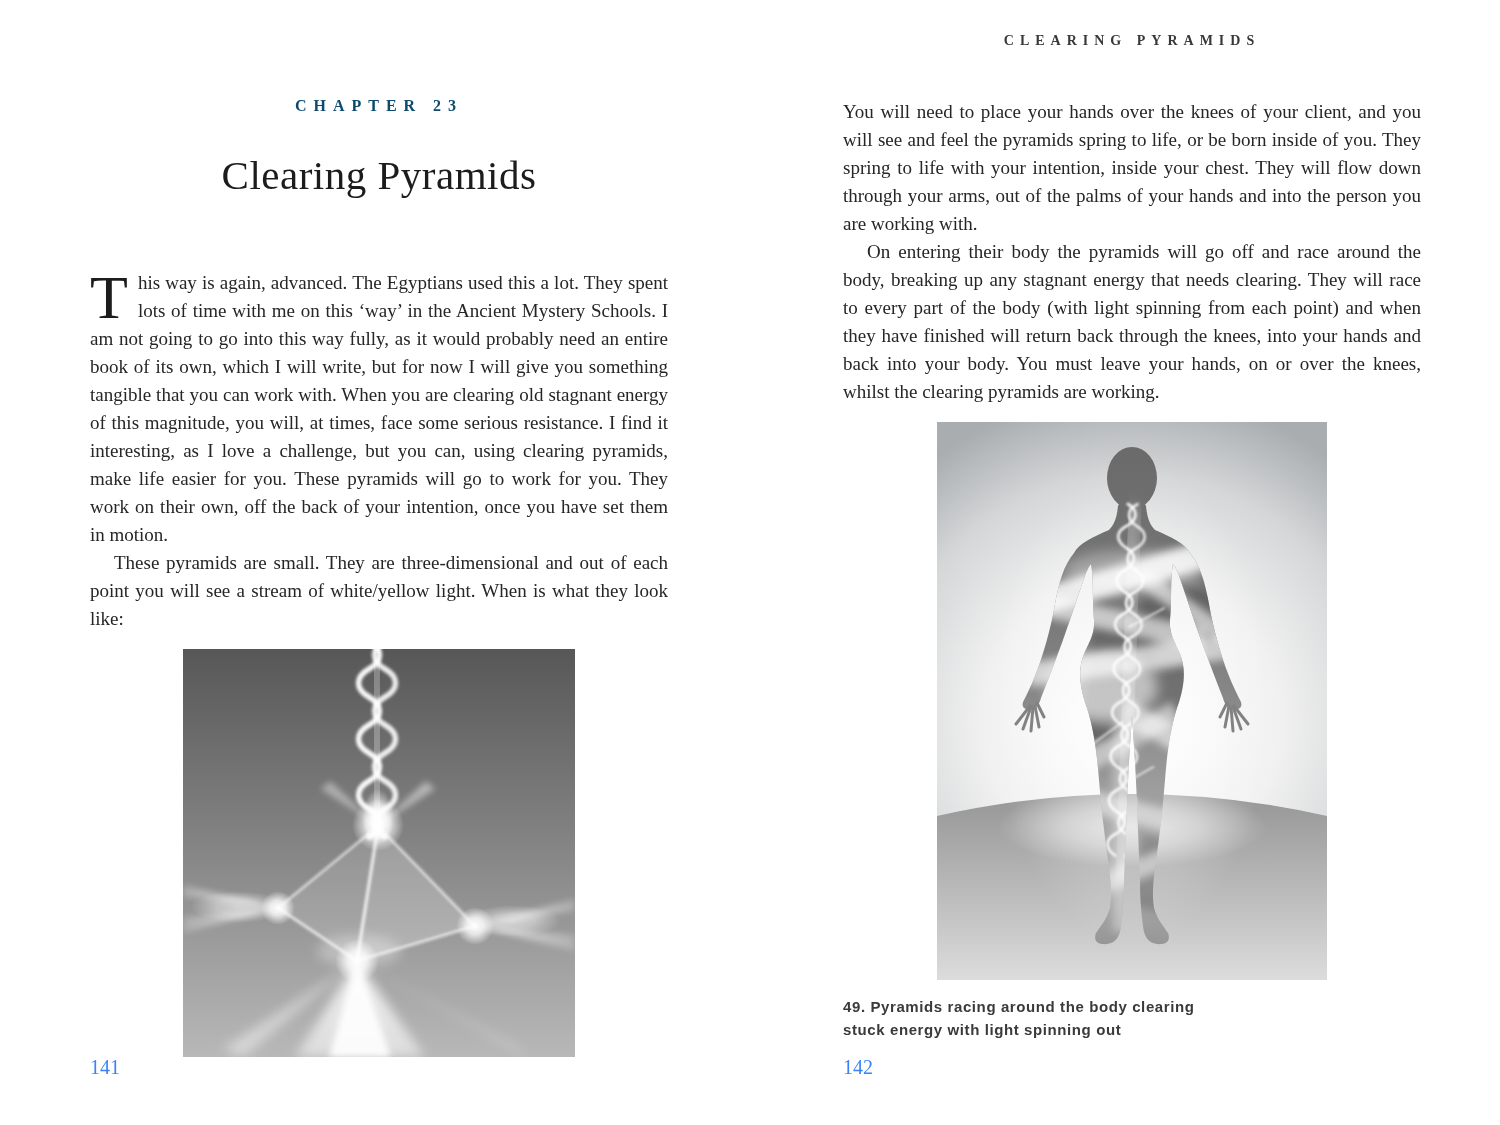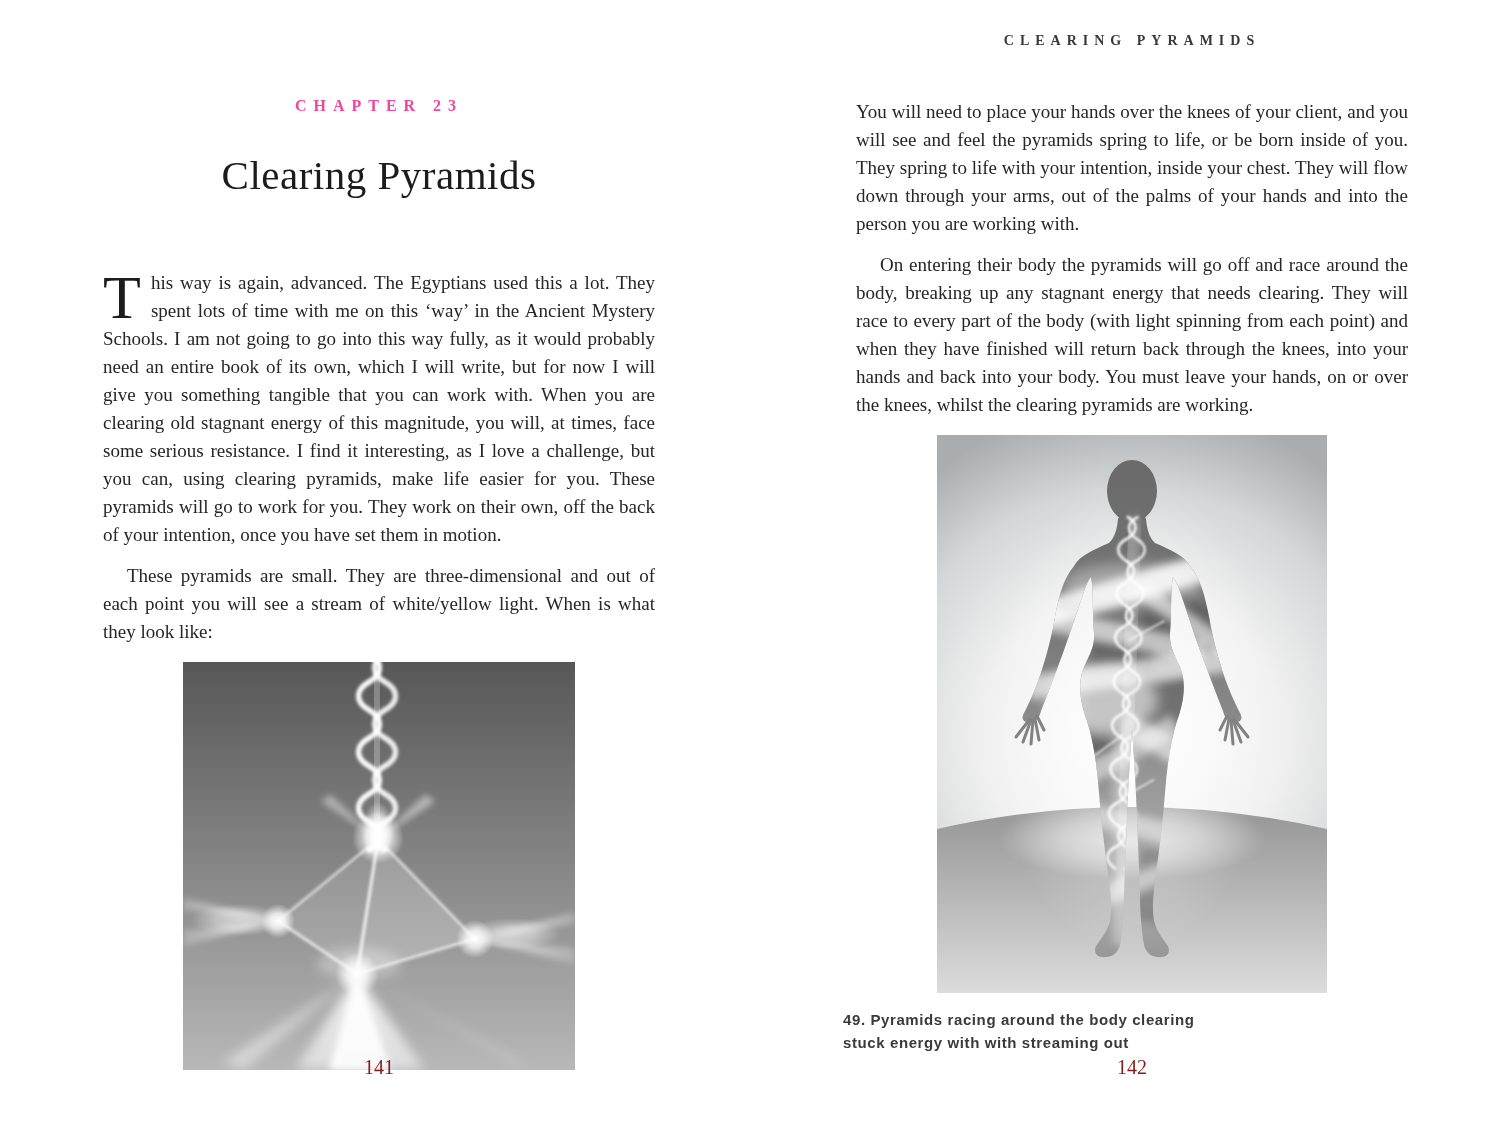--- a/index.html
+++ b/index.html
@@ -8,49 +8,49 @@
     background:#ffffff;
     font-family:"Liberation Serif", serif;
     color:#262626;
   }
   .col { position:absolute; top:0; height:1125px; }
   #col-left  { left:90px;  width:578px; }
   #col-right { left:843px; width:578px; }
 
   .chapter-label {
     margin:97px 0 0; text-align:center;
-    font-size:16px; font-weight:700; letter-spacing:7px; color:#ec4899;
+    font-size:16px; font-weight:700; letter-spacing:7px; color:#0c4a6e;
   }
   .page-title {
     margin:36px 0 0; text-align:center;
     font-size:41px; font-weight:400; letter-spacing:0.5px; color:#1c1c1c;
   }
   .running-header {
     margin:33px 0 0; text-align:center;
     font-size:14px; font-weight:600; letter-spacing:6px; color:#383838;
   }
   .body-text { margin-top:70px; font-size:19px; line-height:28px; text-align:justify; }
   #col-right .body-text { margin-top:49px; }
-  .body-text p { margin:13px; }
+  .body-text p { margin:0; }
   .indent { text-indent:24px; }
   .dropcap {
     float:left; font-size:62px; line-height:47px;
     padding:5px 10px 0 0; color:#1c1c1c;
   }
   figure.figure { margin:16px auto 0; padding:0; text-align:center; }
   figure.figure svg { display:block; margin:0 auto; }
   .fig-caption {
     margin-top:15px; 
     font-family:"Liberation Sans", sans-serif;
     font-size:15px; font-weight:600; letter-spacing:0.6px;
     line-height:23px; color:#3a3a3a;
   }
   .page-number {
     position:absolute; top:1056px; left:0; width:100%;
-    text-align:center; font-size:20px; color:#7f1d1d;
+    font-size:20px; color:#3b82f6;
   }
 </style>
 </head>
 <body>
 
 <div class="col" id="col-left">
   <div class="chapter-label">CHAPTER 23</div>
   <h1 class="page-title">Clearing Pyramids</h1>
 
   <div class="body-text">
@@ -248,17 +248,17 @@
           <path d="M190,82 c11,6 11,15 0,22 c-11,6 -11,15 0,22 c11,6 11,15 0,22 c-11,6 -11,15 0,22 c11,6 11,15 0,22 c-11,6 -11,15 0,22 c11,6 11,15 0,22 c-11,6 -11,15 0,22 c11,6 11,15 0,22 c-11,6 -11,15 0,22 c11,6 11,15 0,22 c-11,6 -11,15 0,22 c11,6 11,15 0,22 c-11,6 -11,15 0,22 c11,6 11,15 0,22 c-11,6 -11,15 0,22" fill="none" stroke="#ffffff" stroke-width="2.6" stroke-linecap="round" filter="url(#bf1)" opacity="0.95"></path>
           <path d="M200,82 c-11,6 -11,15 0,22 c11,6 11,15 0,22 c-11,6 -11,15 0,22 c11,6 11,15 0,22 c-11,6 -11,15 0,22 c11,6 11,15 0,22 c-11,6 -11,15 0,22 c11,6 11,15 0,22 c-11,6 -11,15 0,22 c11,6 11,15 0,22 c-11,6 -11,15 0,22 c11,6 11,15 0,22 c-11,6 -11,15 0,22 c11,6 11,15 0,22 c-11,6 -11,15 0,22 c11,6 11,15 0,22" fill="none" stroke="#ffffff" stroke-width="2.6" stroke-linecap="round" filter="url(#bf1)" opacity="0.85"></path>
           <path d="M196,205 L230,185 M193,300 L165,322 M199,360 L225,344" stroke="#ffffff" stroke-width="2" stroke-linecap="round" filter="url(#bf1)" opacity="0.7" fill="none"></path>
         </g>
       </g>
     </svg>
   </figure>
 
   <div class="fig-caption">
     <div>49. Pyramids racing around the body clearing</div>
-    <div>stuck energy with with streaming out</div>
+    <div>stuck energy with light spinning out</div>
   </div>
 
   <div class="page-number">142</div>
 </div>
 
 </body></html>

